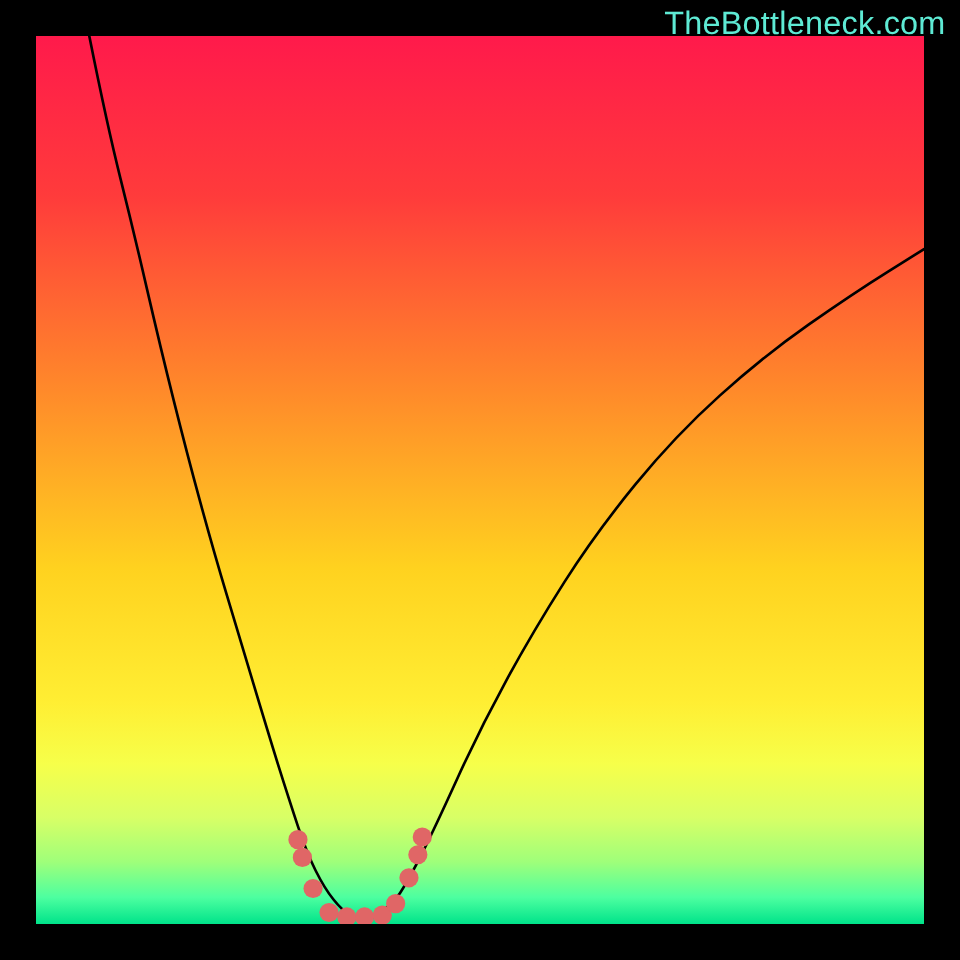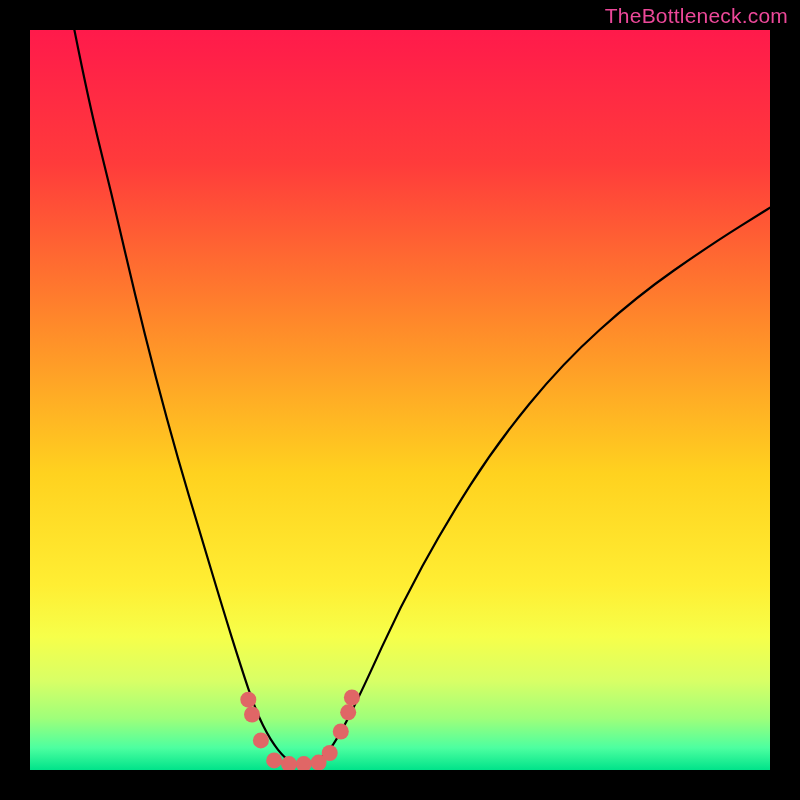--- a/index.html
+++ b/index.html
@@ -14,23 +14,23 @@
   .stage {
     position: relative;
     width: 800px;
     height: 800px;
     background: #000;
   }
   .watermark {
     position: absolute;
     top: 4px;
     right: 12px;
-    font-size: 21px;
+    font-size: 27px;
     font-weight: 400;
-    color: #ec4899;
+    color: #5eead4;
     letter-spacing: 0.2px;
     z-index: 10;
     margin-left: 20px;
   }
   svg {
     position: absolute;
     left: 0;
     top: 0;
     width: 800px;
     height: 800px;

